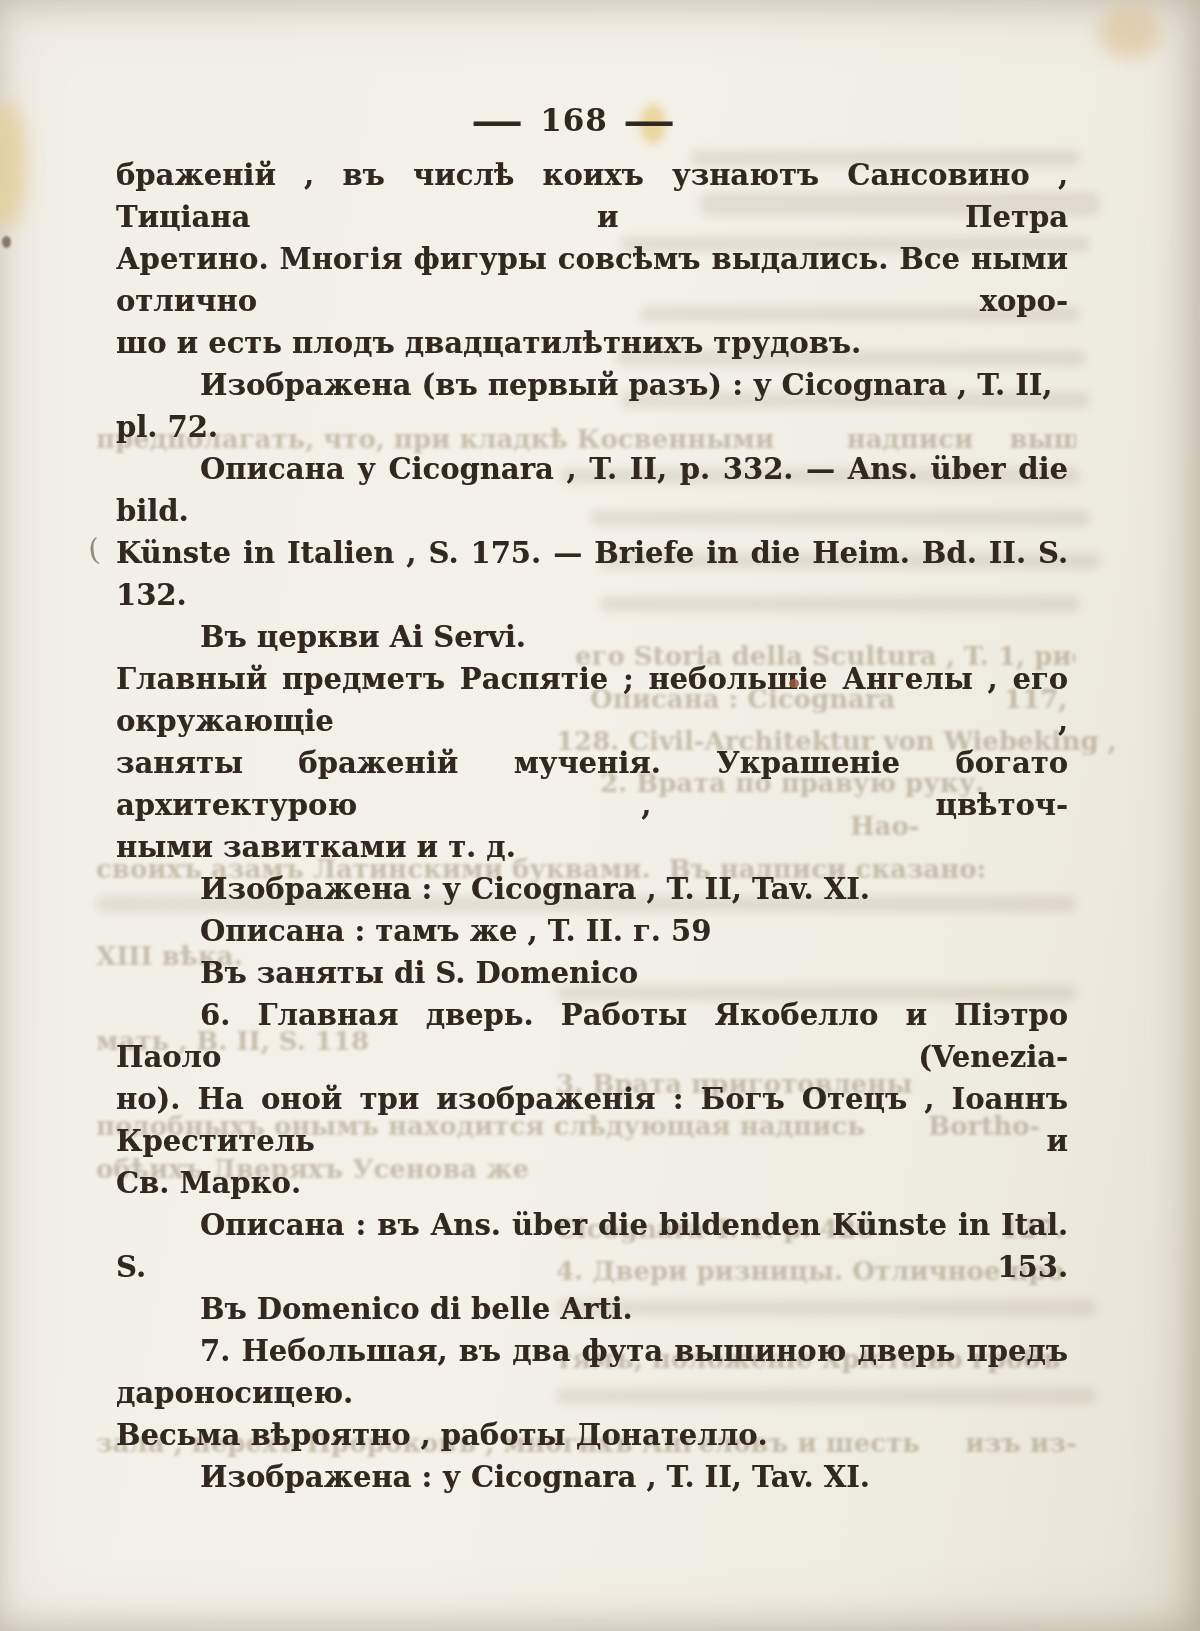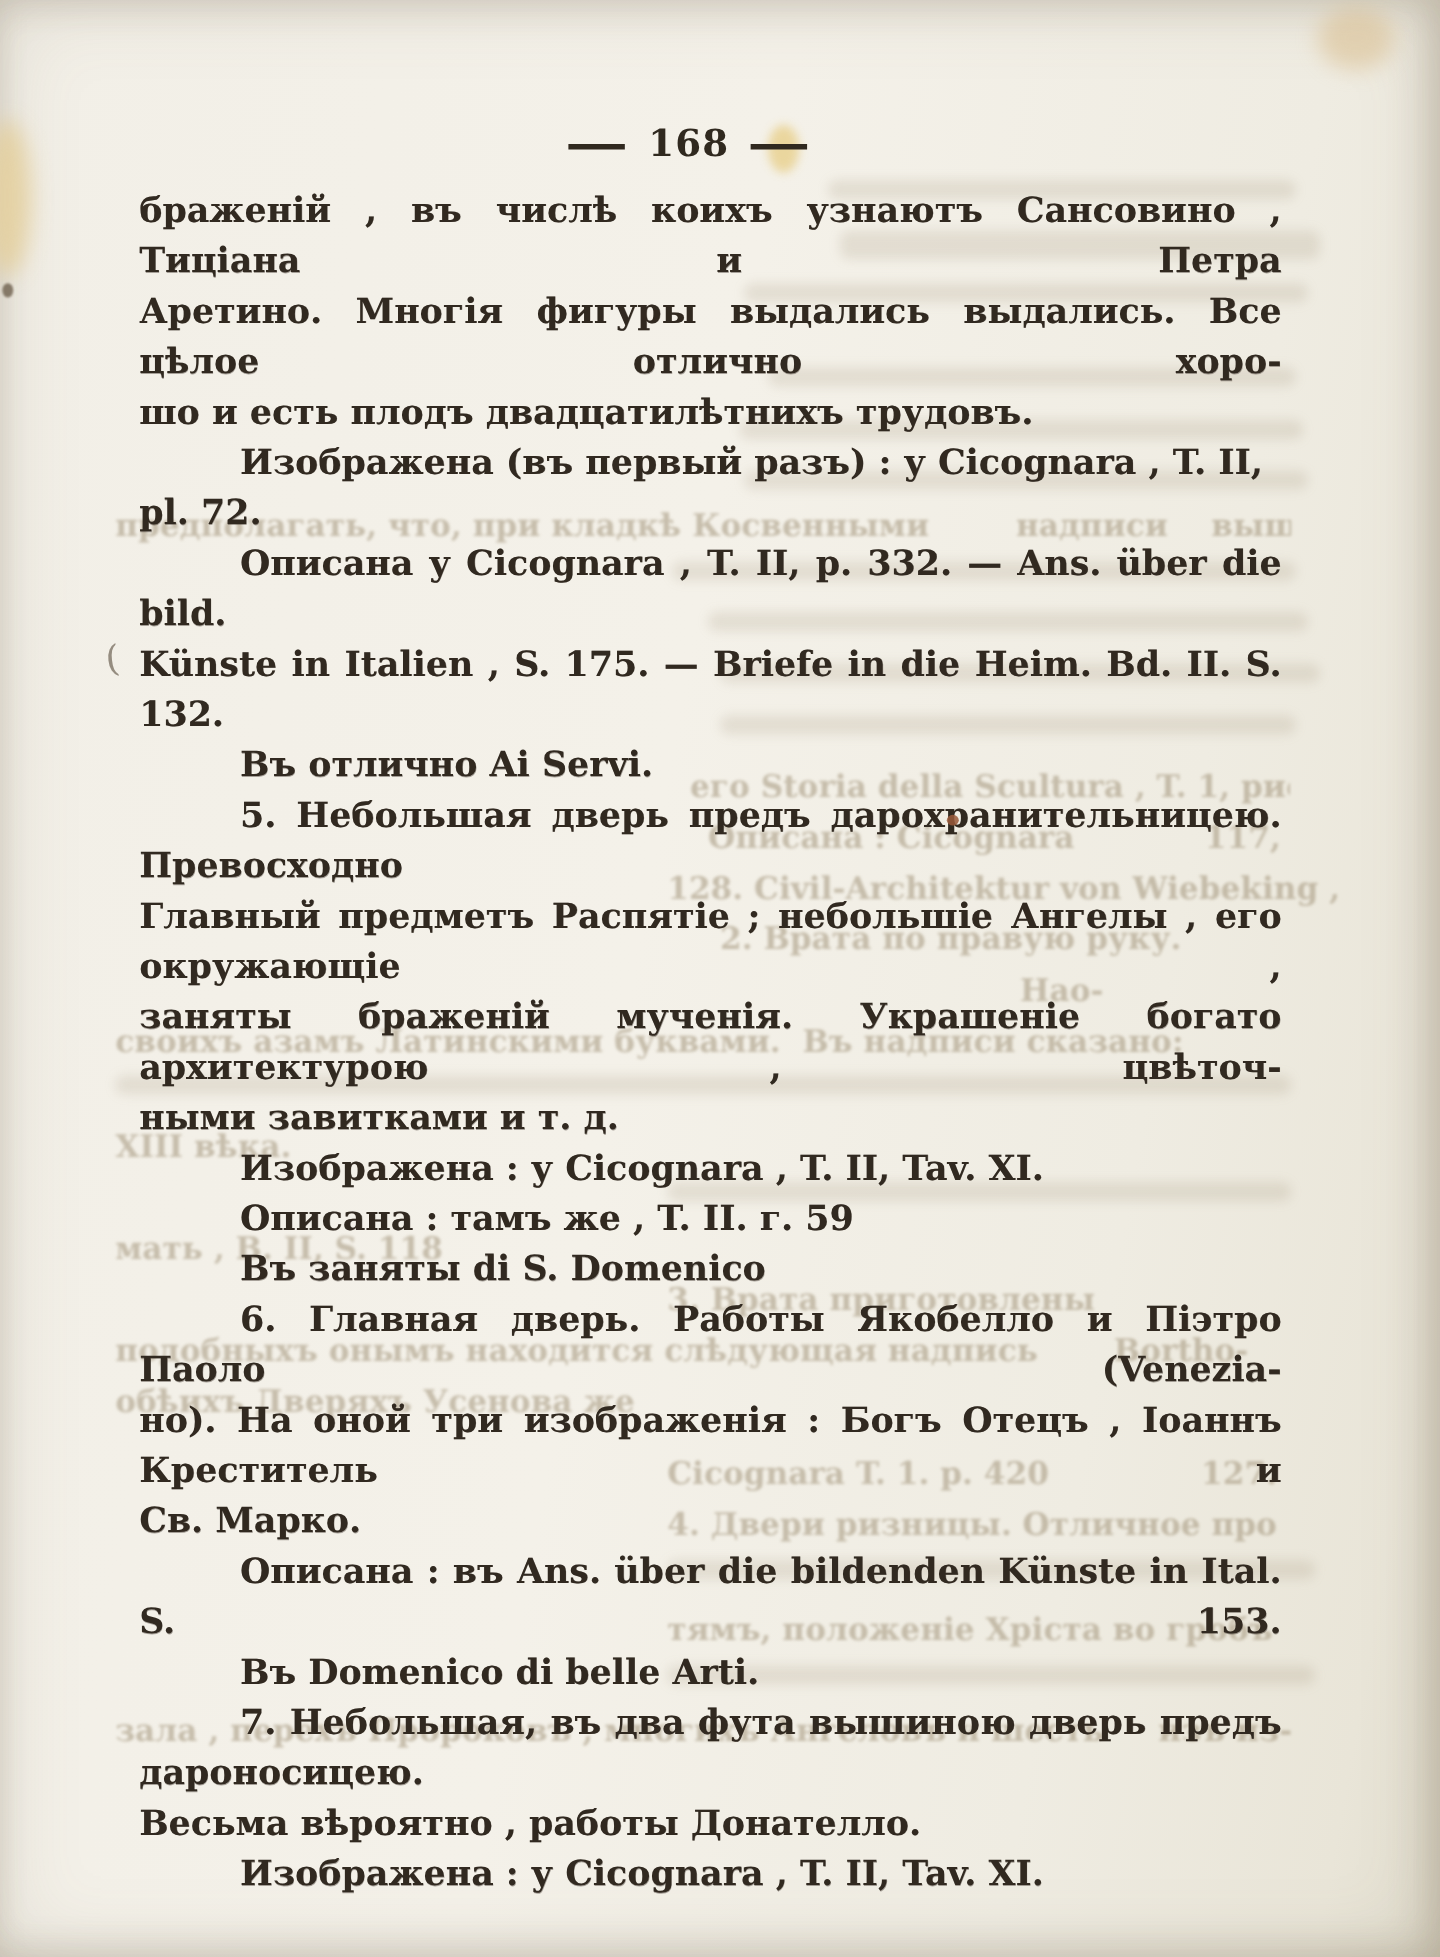--- a/index.html
+++ b/index.html
@@ -96,27 +96,26 @@
   <div class="stain speck-red"></div>
   <div class="stain speck-dark"></div>
   <span class="paren-mark">(</span>
 
   <header class="pagehead">
     <span class="dash">—</span><span>168</span><span class="dash">—</span>
   </header>
 
   <main class="textblock">
       <div class="ln j">браженій , въ числѣ коихъ узнаютъ Сансовино , Тиціана и Петра</div>
-      <div class="ln j">Аретино. Многія фигуры выдались выдались. Все цѣлое отлично хоро-</div>
+      <div class="ln j">Аретино. Многія фигуры совсѣмъ выдались. Все ными отлично хоро-</div>
       <div class="ln ">шо и есть плодъ двадцатилѣтнихъ трудовъ.</div>
       <div class="ln i">Изображена (въ первый разъ) : у Cicognara , T. II, pl. 72.</div>
       <div class="ln i j">Описана у Cicognara , T. II, p. 332. — Ans. über die bild.</div>
       <div class="ln j">Künste in Italien , S. 175. — Briefe in die Heim. Bd. II. S. 132.</div>
-      <div class="ln i">Въ отлично Ai Servi.</div>
-      <div class="ln i j">5. Небольшая дверь предъ дарохранительницею. Превосходно</div>
+      <div class="ln i">Въ церкви Ai Servi.</div>
       <div class="ln j">Главный предметъ Распятіе ; небольшіе Ангелы , его окружающіе ,</div>
       <div class="ln j">заняты браженій мученія. Украшеніе богато архитектурою , цвѣточ-</div>
       <div class="ln ">ными завитками и т. д.</div>
       <div class="ln i">Изображена : у Cicognara , T. II, Tav. XI.</div>
       <div class="ln i">Описана : тамъ же , T. II. г. 59</div>
       <div class="ln i">Въ заняты di S. Domenico</div>
       <div class="ln i j">6. Главная дверь. Работы Якобелло и Піэтро Паоло (Venezia-</div>
       <div class="ln j">но). На оной три изображенія : Богъ Отецъ , Іоаннъ Креститель и</div>
       <div class="ln ">Св. Марко.</div>
       <div class="ln i j">Описана : въ Ans. über die bildenden Künste in Ital. S. 153.</div>

